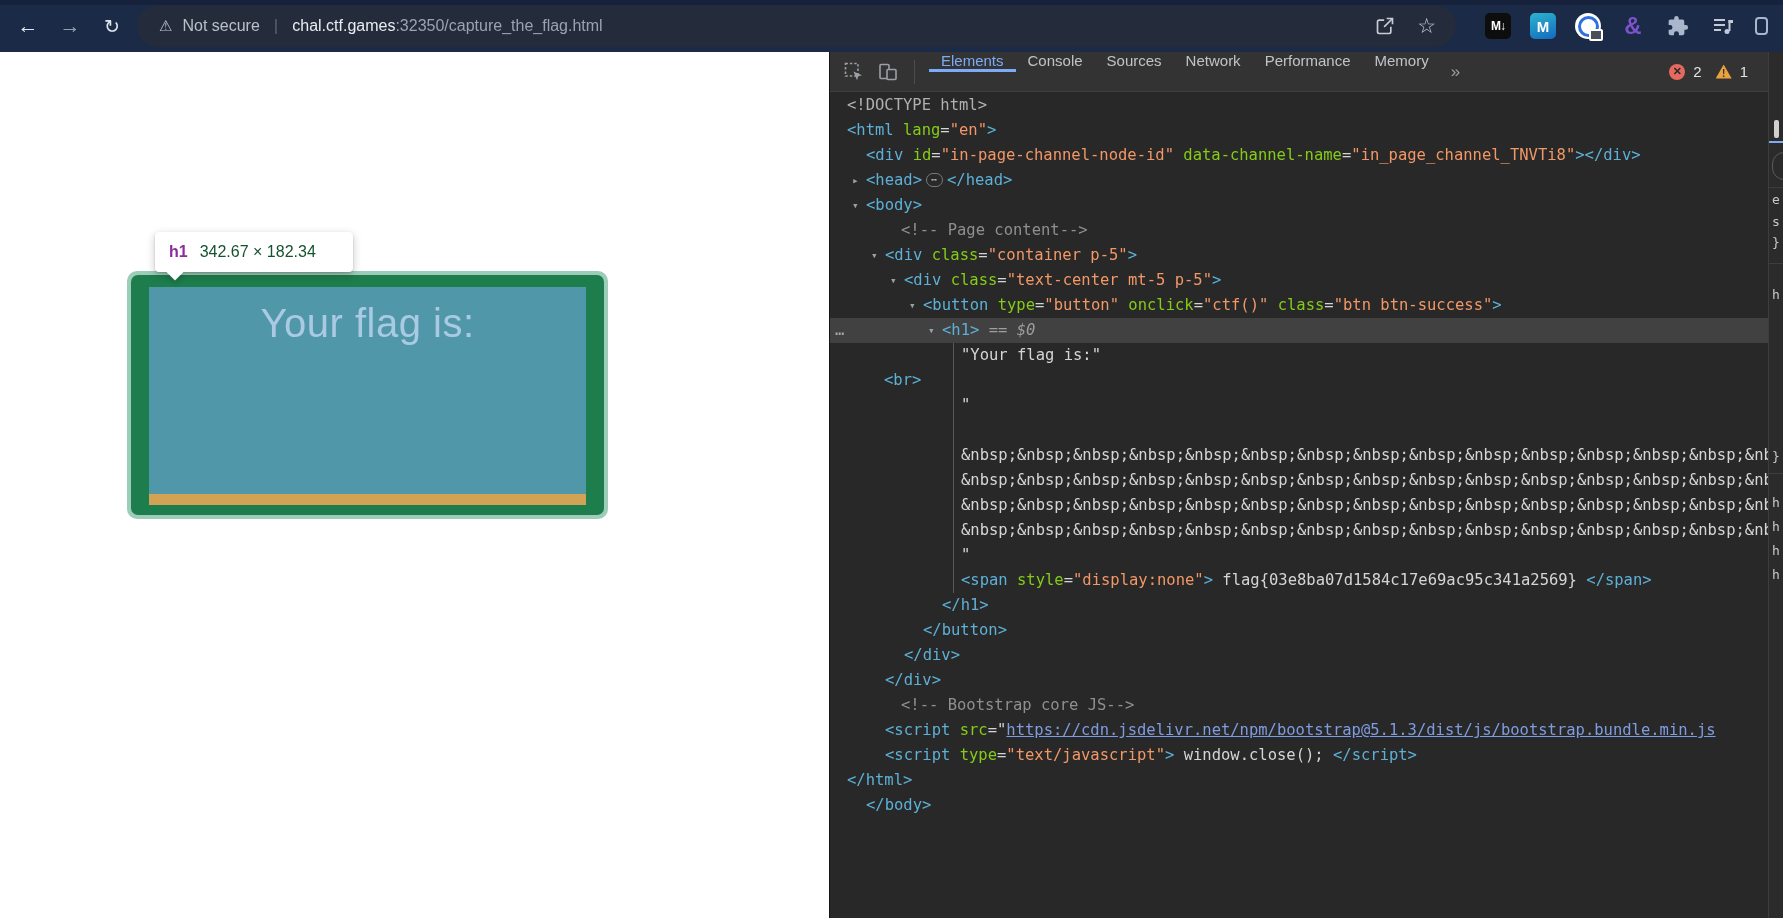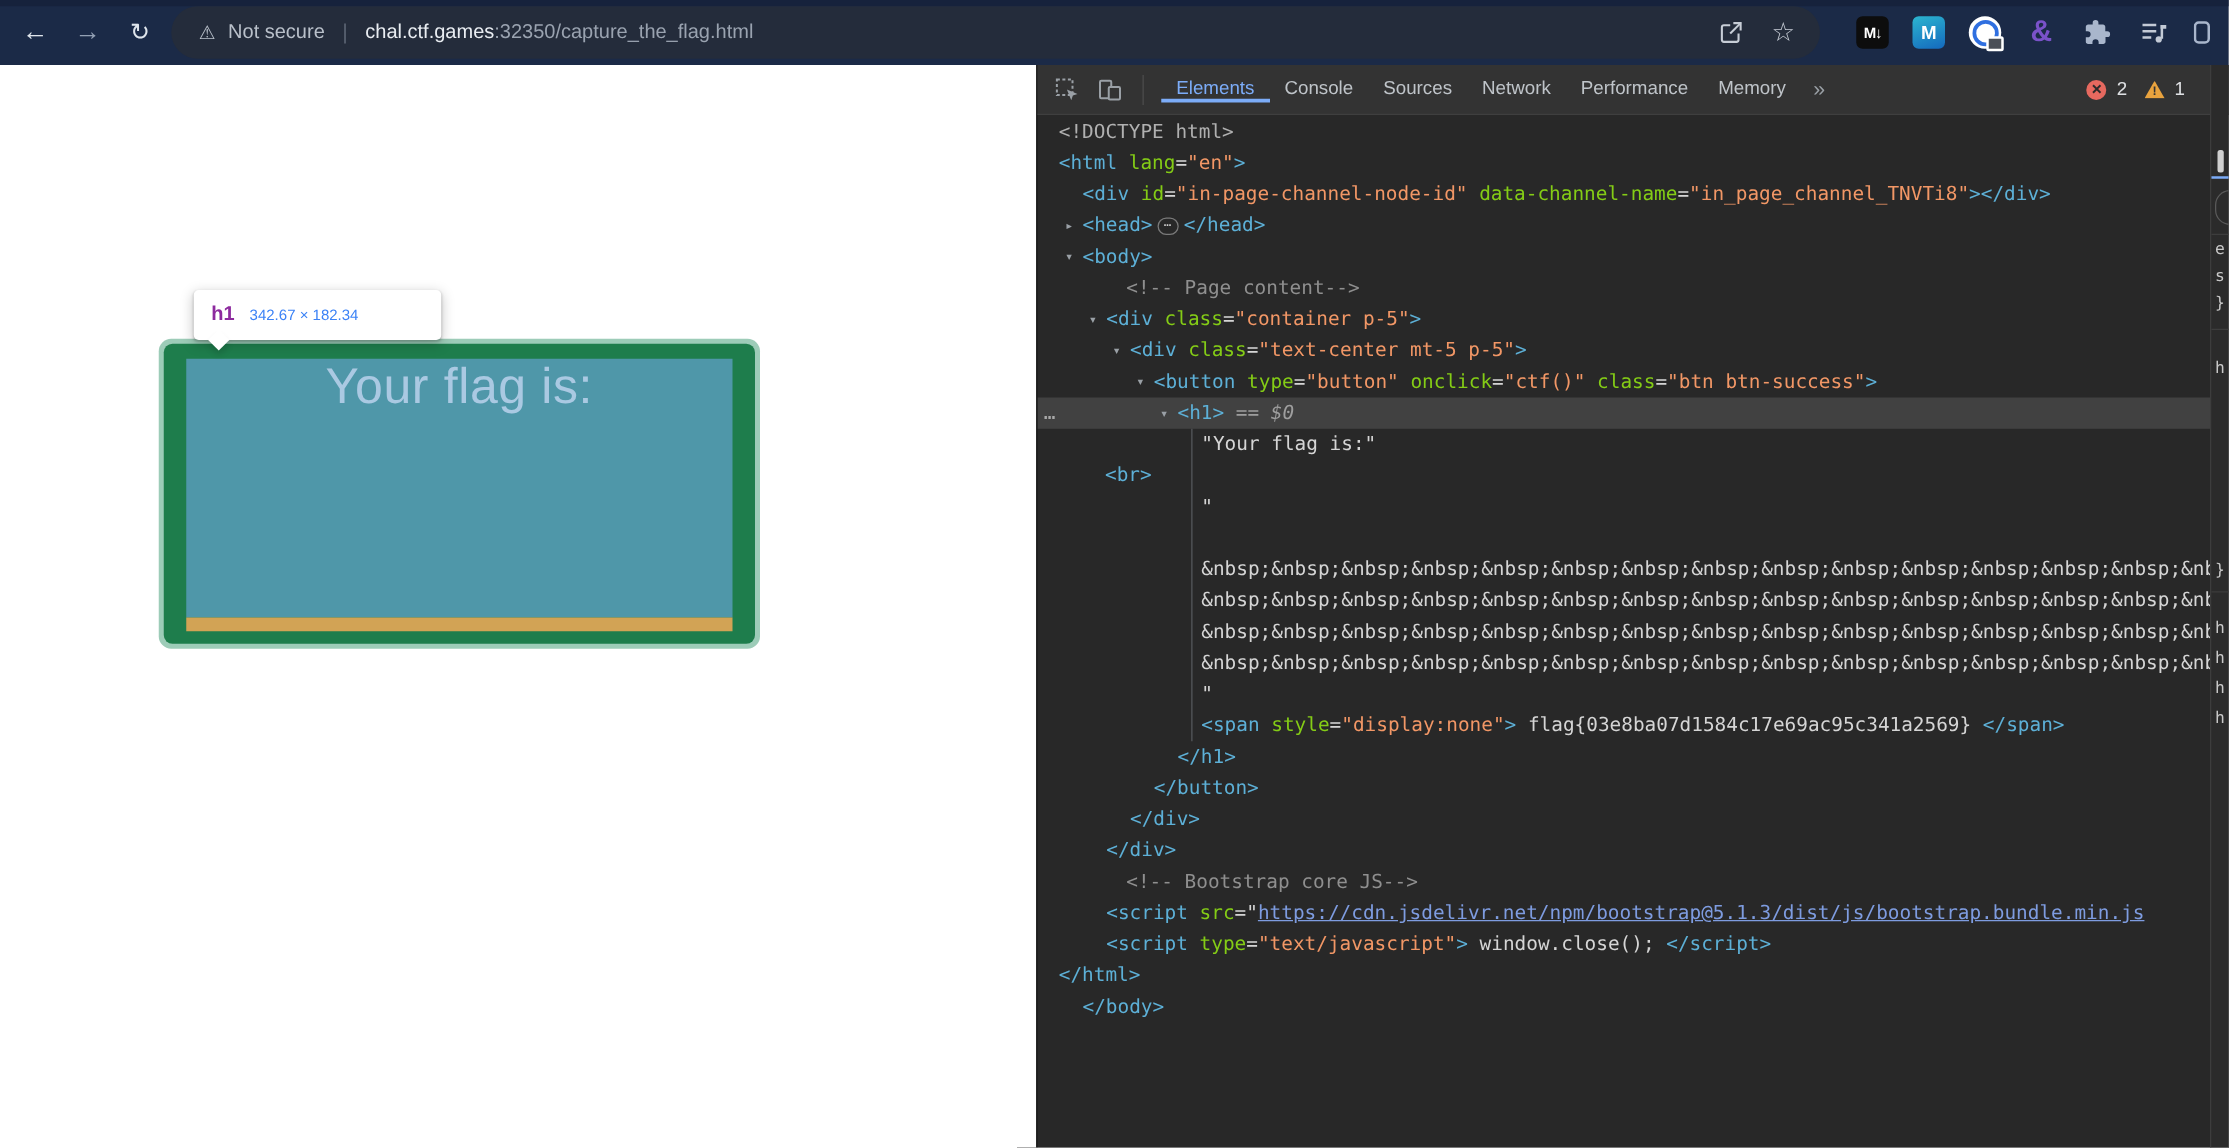--- a/index.html
+++ b/index.html
@@ -29,37 +29,37 @@
   .ext-amp{color:#7a52c9;font-size:24px;font-weight:bold;background:transparent;}
   .ext-cut{width:13px;overflow:hidden;border-radius:0;}
   .ext-cut .panelbox{width:22px;height:18px;border:2.5px solid #a9b6cc;border-radius:4px;box-sizing:border-box;}
 
   
   .webpage{position:absolute;left:0;top:52px;width:829px;height:866px;background:#ffffff;}
   .btn-ring{position:absolute;left:127px;top:219px;width:481px;height:248px;background:#9dccb8;border-radius:10px;}
   .btn-green{position:absolute;left:4px;top:4px;width:473px;height:240px;background:#1e7d4c;border-radius:7px;}
   .h1-overlay{position:absolute;left:18px;top:12px;width:437px;height:207px;background:#4f97a9;
               display:flex;justify-content:center;}
-  .h1-overlay .flagtext{font-size:40px;font-weight:500;color:#aac9e2;letter-spacing:.5px;}
+  .h1-overlay .flagtext{margin-top:14px;font-size:40px;font-weight:500;color:#aac9e2;letter-spacing:.5px;}
   .margin-strip{position:absolute;left:18px;top:219px;width:437px;height:11px;background:#d2a355;}
   .insp-tip{position:absolute;left:155px;top:180px;min-width:170px;height:40px;background:#ffffff;border-radius:4px;
             box-shadow:0 1px 2px rgba(0,0,0,.18),0 3px 10px rgba(0,0,0,.22);display:flex;align-items:center;
             padding:0 14px;white-space:nowrap;z-index:5;}
   .insp-tip:after{content:"";position:absolute;left:14px;bottom:-6px;width:12px;height:12px;background:#fff;
             transform:rotate(45deg);box-shadow:3px 3px 5px rgba(0,0,0,.12);}
   .tip-tag{color:#8d2a9e;font-weight:600;font-size:16px;}
-  .tip-dims{color:#3b82f6;font-size:12px;margin-left:12px;}
+  .tip-dims{color:#14532d;font-size:16px;margin-left:12px;}
 
   
   .devtools{position:absolute;left:829px;top:52px;width:954px;height:866px;background:#282828;border-left:1px solid #141414;box-sizing:border-box;}
   .dt-toolbar{position:absolute;left:0;top:0;width:100%;height:40px;background:#333333;border-bottom:1px solid #3f3f3f;
               display:flex;align-items:center;box-sizing:border-box;padding-left:14px;}
   .dt-ico{width:20px;height:20px;display:flex;align-items:center;justify-content:center;flex:0 0 auto;}
   .dt-vsep{width:1px;height:24px;background:#4d4d4d;margin:0 6px 0 16px;flex:0 0 auto;}
-  .dt-tabs{display:flex;align-items:center;height:40px;margin-left:8px;}
+  .dt-tabs{display:flex;align-items:flex-start;height:40px;margin-left:8px;}
   .dt-tab{padding:0 12px;display:flex;align-items:center;color:#bfc4c9;font-size:15px;border-bottom:3px solid transparent;box-sizing:border-box;}
   .dt-tab.active{color:#7cacf8;border-bottom-color:#7cacf8;}
   .dt-more{color:#9aa0a6;font-size:17px;margin-left:10px;letter-spacing:-2px;}
   .dt-badges{margin-left:auto;display:flex;align-items:center;gap:8px;margin-right:10px;}
   .err-ico{width:16px;height:16px;border-radius:50%;background:#e6695f;color:#2b2b2b;font-size:11px;font-weight:bold;
            display:flex;align-items:center;justify-content:center;}
   .warn-ico{width:16px;height:14px;background:#e9a33e;clip-path:polygon(50% 0,100% 100%,0 100%);color:#333;
            font-size:10px;font-weight:bold;display:flex;align-items:flex-end;justify-content:center;line-height:11px;}
   .badge-n{color:#dfe1e4;font-size:15px;margin-right:6px;}
   .dt-endsep{width:1px;height:24px;background:#4d4d4d;margin-left:6px;margin-right:4px;}

